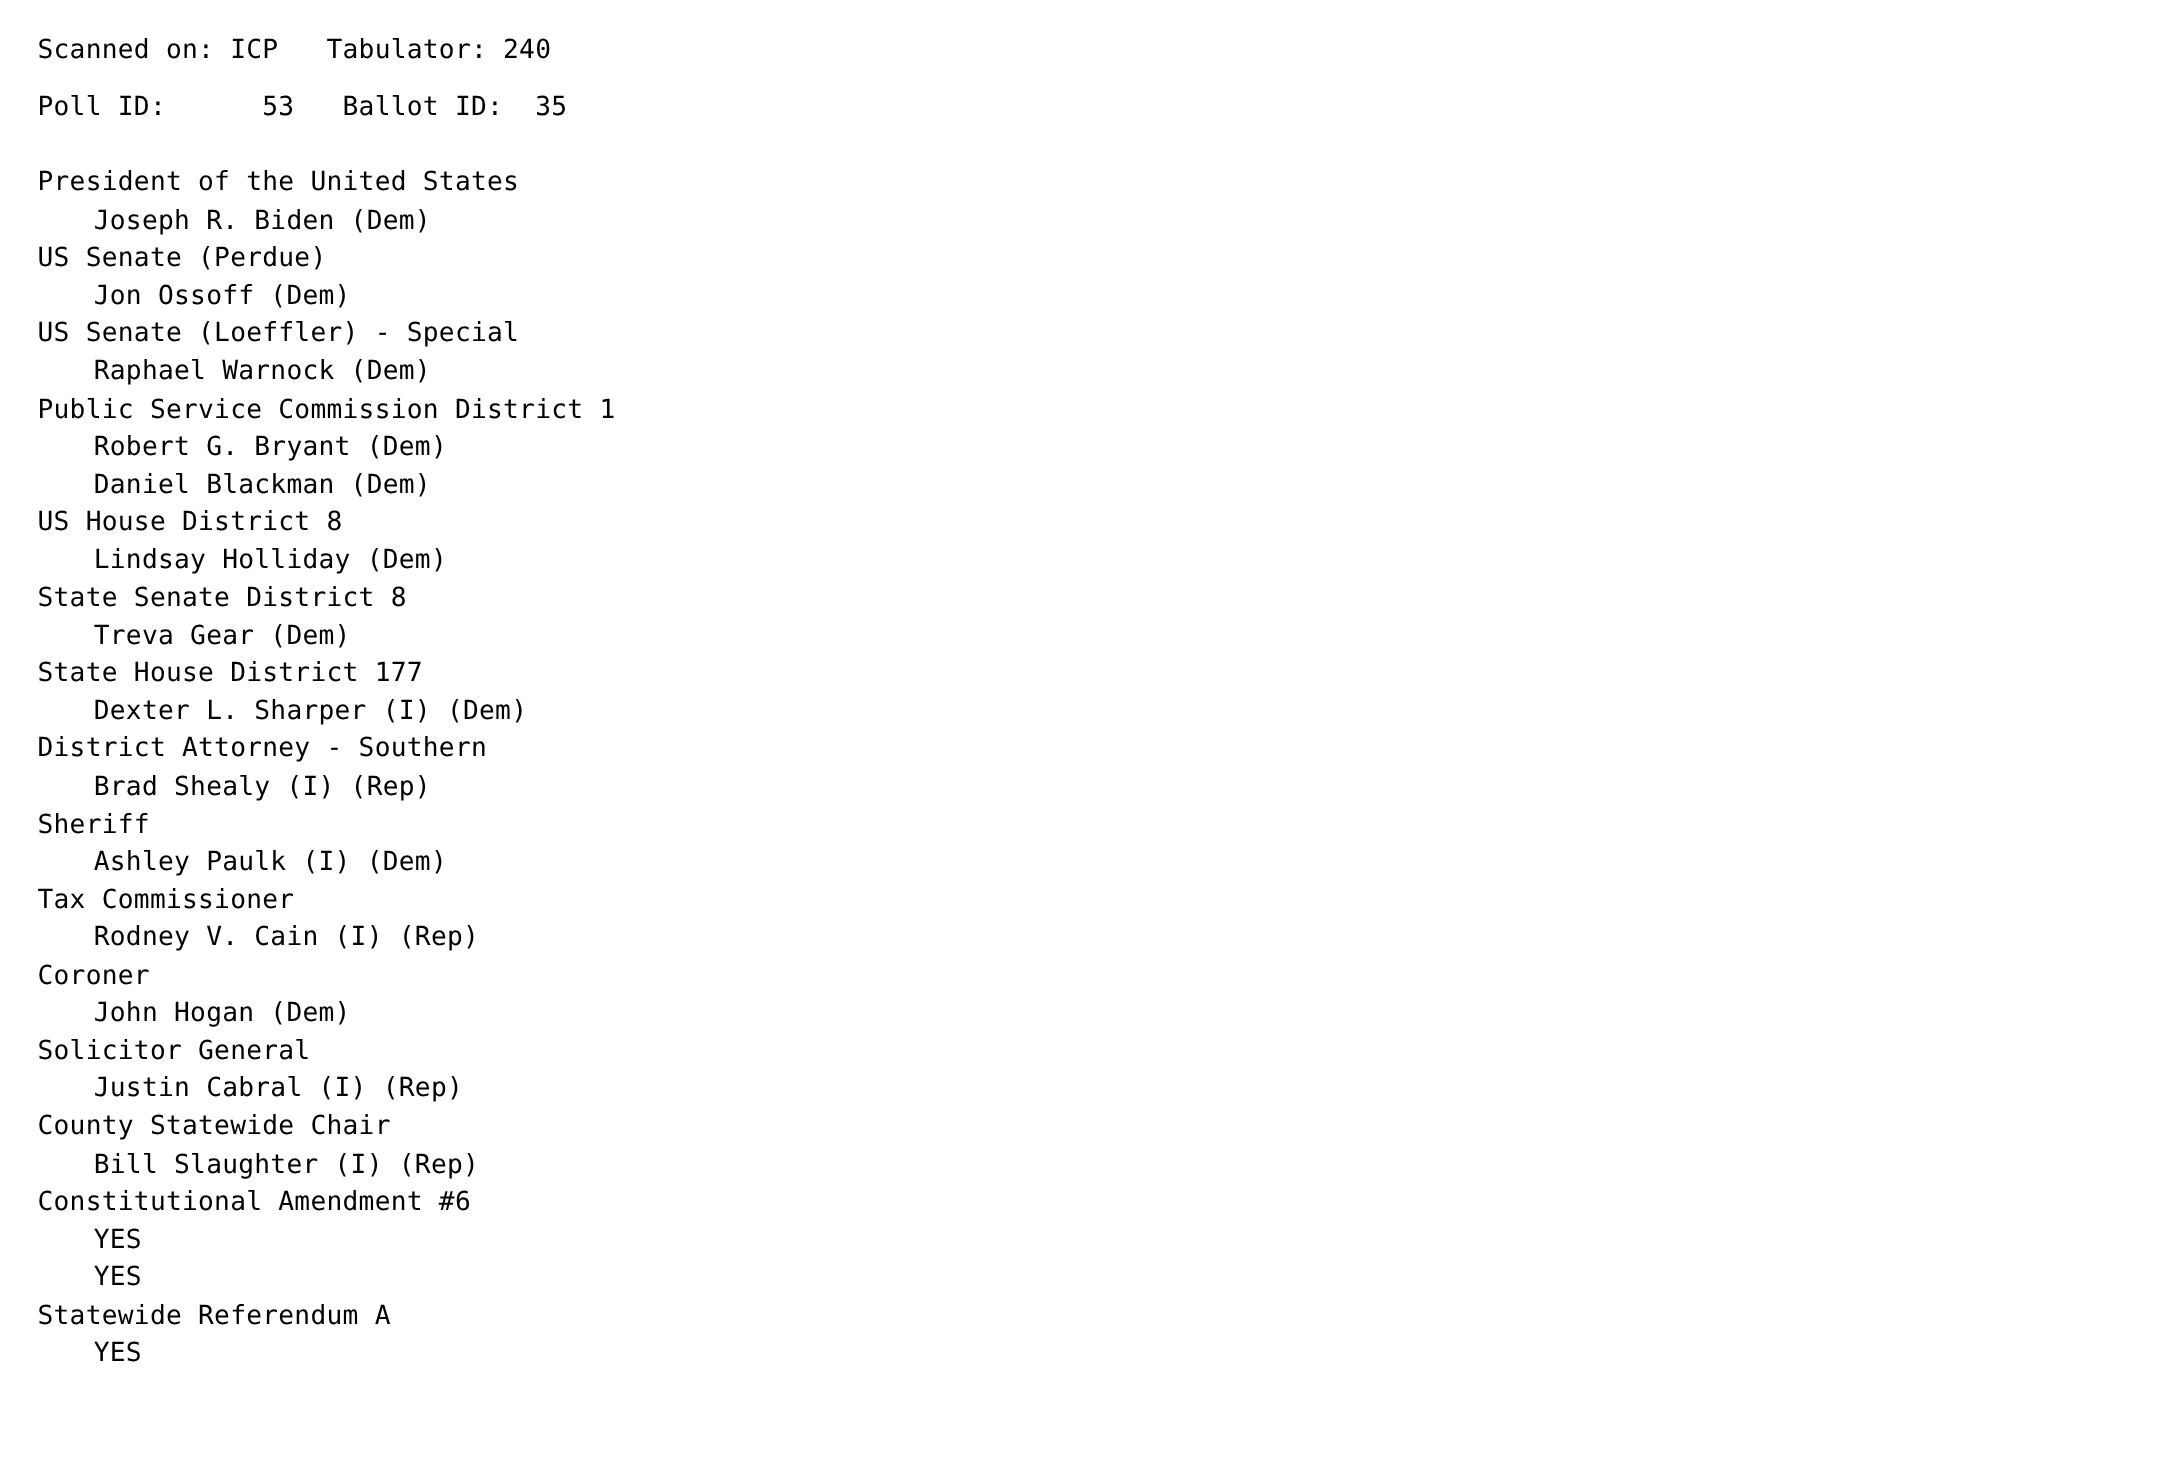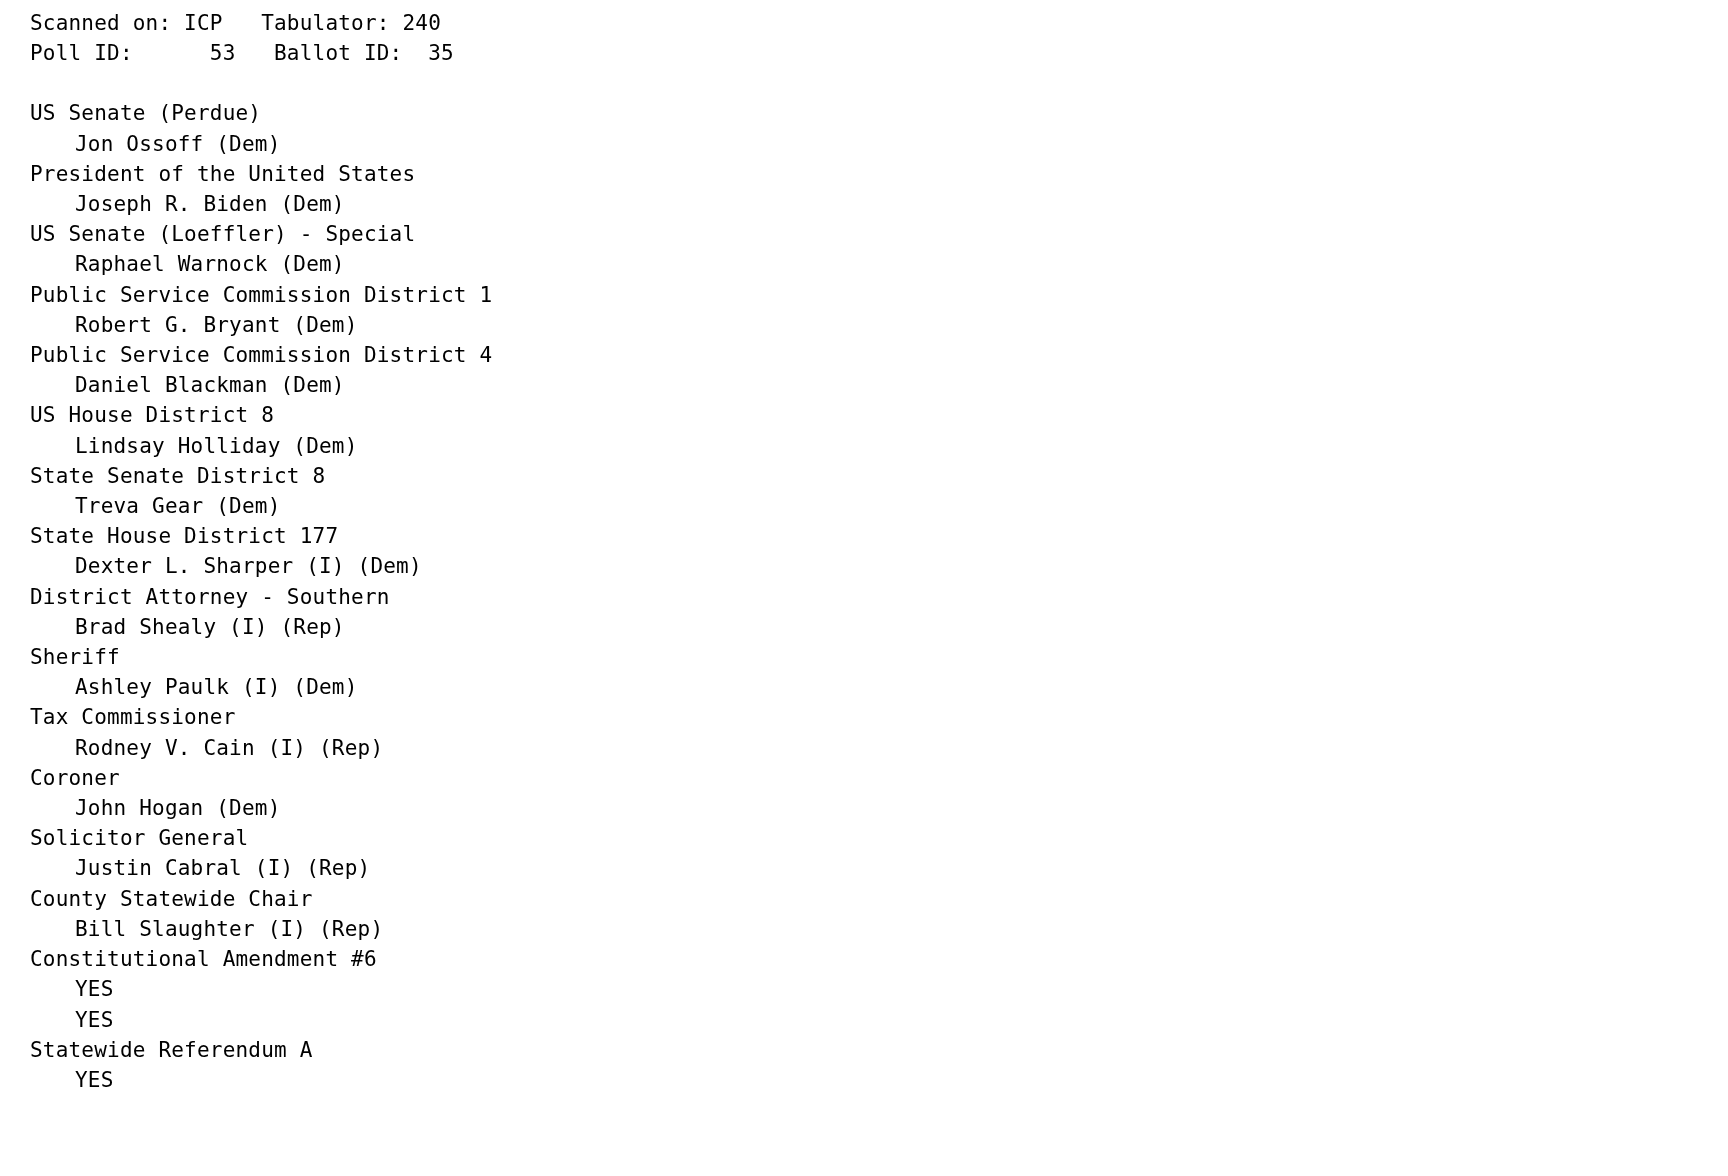--- a/index.html
+++ b/index.html
@@ -18,20 +18,21 @@
     box-sizing: border-box;
   }
   .header-block {
     margin-bottom: 0;
   }
   .header-line {
     font-size: 21px;
     line-height: 30.2px;
     white-space: pre;
     letter-spacing: 0.2px;
+    margin-top: 16px;
   }
   .spacer {
     height: 30px;
   }
   .contest-line {
     font-size: 21px;
     line-height: 30.2px;
     white-space: pre;
     letter-spacing: 0.2px;
   }
@@ -47,37 +48,36 @@
 <body>
 
 <div class="ballot-sheet">
   <div class="header-block">
     <div class="header-line">Scanned on: ICP   Tabulator: 240</div>
     <div class="header-line">Poll ID:      53   Ballot ID:  35</div>
   </div>
   <div class="spacer"></div>
   <div id="contest-list">
       <div>
+        <div class="contest-line">President of the United States</div>
+        <div class="selection-line">Joseph R. Biden (Dem)</div>
+      </div>
+      <div>
         <div class="contest-line">US Senate (Perdue)</div>
         <div class="selection-line">Jon Ossoff (Dem)</div>
-      </div>
-      <div>
-        <div class="contest-line">President of the United States</div>
-        <div class="selection-line">Joseph R. Biden (Dem)</div>
       </div>
       <div>
         <div class="contest-line">US Senate (Loeffler) - Special</div>
         <div class="selection-line">Raphael Warnock (Dem)</div>
       </div>
       <div>
         <div class="contest-line">Public Service Commission District 1</div>
         <div class="selection-line">Robert G. Bryant (Dem)</div>
       </div>
       <div>
-        <div class="contest-line">Public Service Commission District 4</div>
         <div class="selection-line">Daniel Blackman (Dem)</div>
       </div>
       <div>
         <div class="contest-line">US House District 8</div>
         <div class="selection-line">Lindsay Holliday (Dem)</div>
       </div>
       <div>
         <div class="contest-line">State Senate District 8</div>
         <div class="selection-line">Treva Gear (Dem)</div>
       </div>

